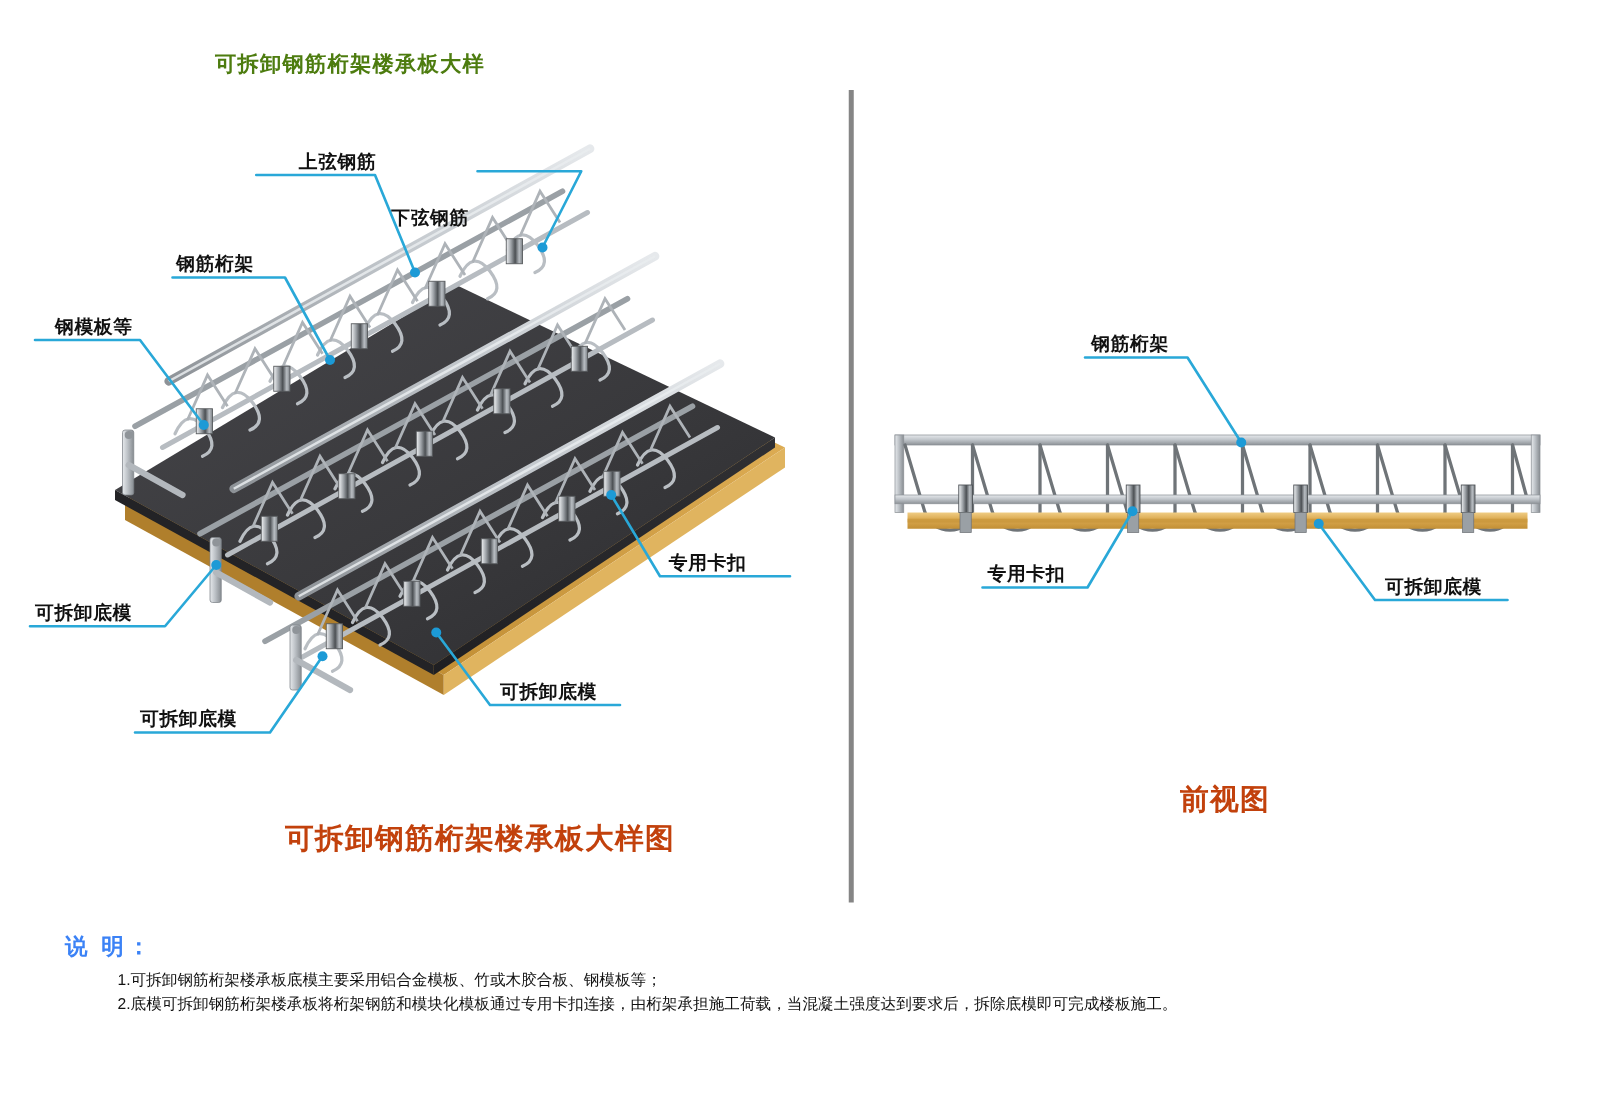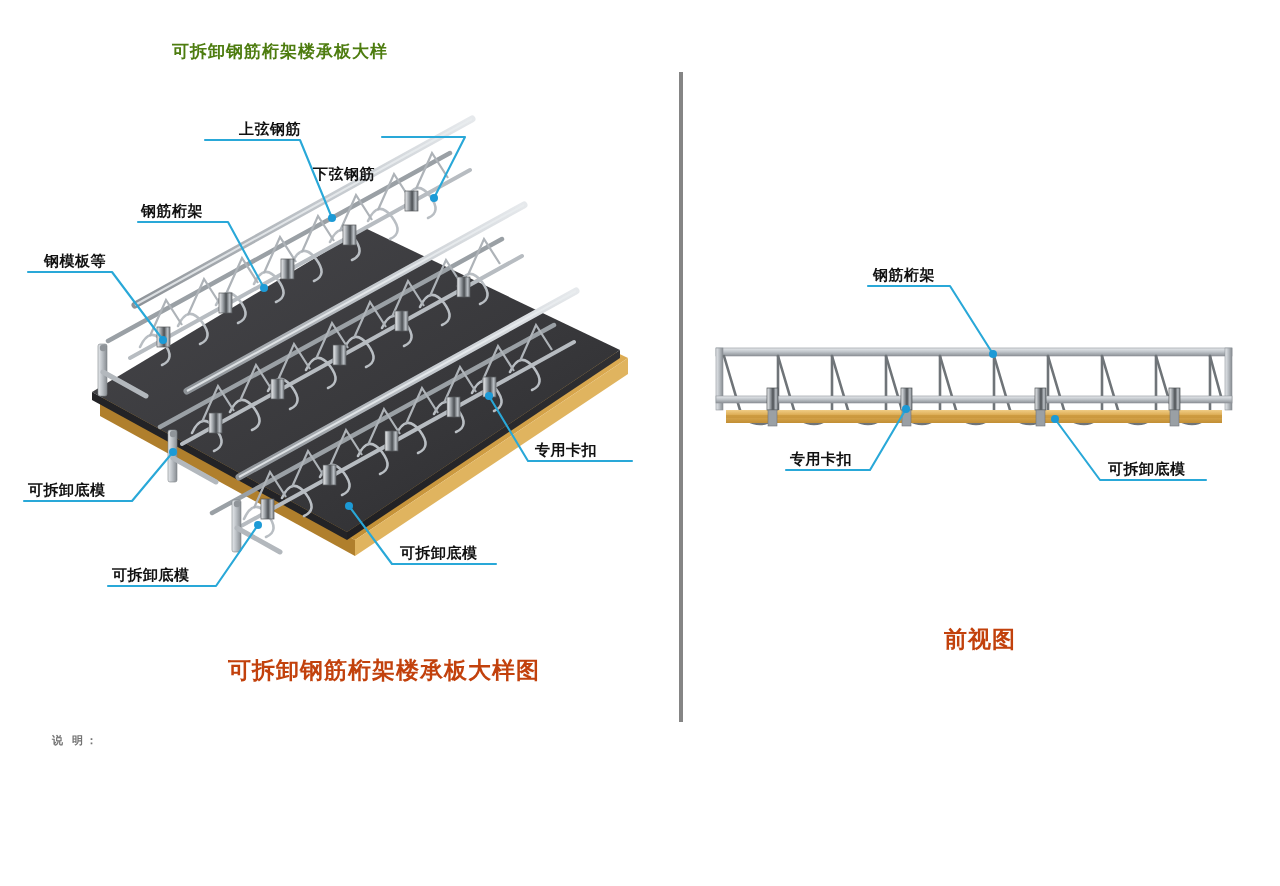--- a/index.html
+++ b/index.html
@@ -37,21 +37,21 @@
   .canvas svg{display:block;}
 
   
   .anno{
     position:absolute;font-size:15px;font-weight:700;color:#111;
     white-space:nowrap;letter-spacing:0.5px;
   }
 
   
   .notes{position:absolute;left:52px;top:733px;}
-  .notes-title{font-size:11px;font-weight:700;color:#737373;letter-spacing:3px;}
+  .notes-title{font-size:18px;font-weight:700;color:#3b82f6;letter-spacing:3px;margin-top:12px;}
   .notes-list{margin:6px 0 0 0;padding:0;list-style:none;}
   .notes-list li{
     font-size:12.5px;color:#111;line-height:1.55;
     white-space:nowrap;padding-left:42px;
   }
 </style>
 </head>
 <body>
 
 <div id="page">
@@ -358,15 +358,19 @@
 
   <div class="anno" style="left:873px;top:266px;">钢筋桁架</div>
   <div class="anno" style="left:790px;top:450px;">专用卡扣</div>
   <div class="anno" style="left:1108px;top:460px;">可拆卸底模</div>
 
   <div class="caption left">可拆卸钢筋桁架楼承板大样图</div>
   <div class="caption right">前视图</div>
 
   <div class="notes">
     <div class="notes-title">说 明：</div>
+    <ul class="notes-list">
+      <li>1.可拆卸钢筋桁架楼承板底模主要采用铝合金模板、竹或木胶合板、钢模板等；</li>
+      <li>2.底模可拆卸钢筋桁架楼承板将桁架钢筋和模块化模板通过专用卡扣连接，由桁架承担施工荷载，当混凝土强度达到要求后，拆除底模即可完成楼板施工。</li>
+    </ul>
   </div>
 
 </div>
 
 </body></html>

